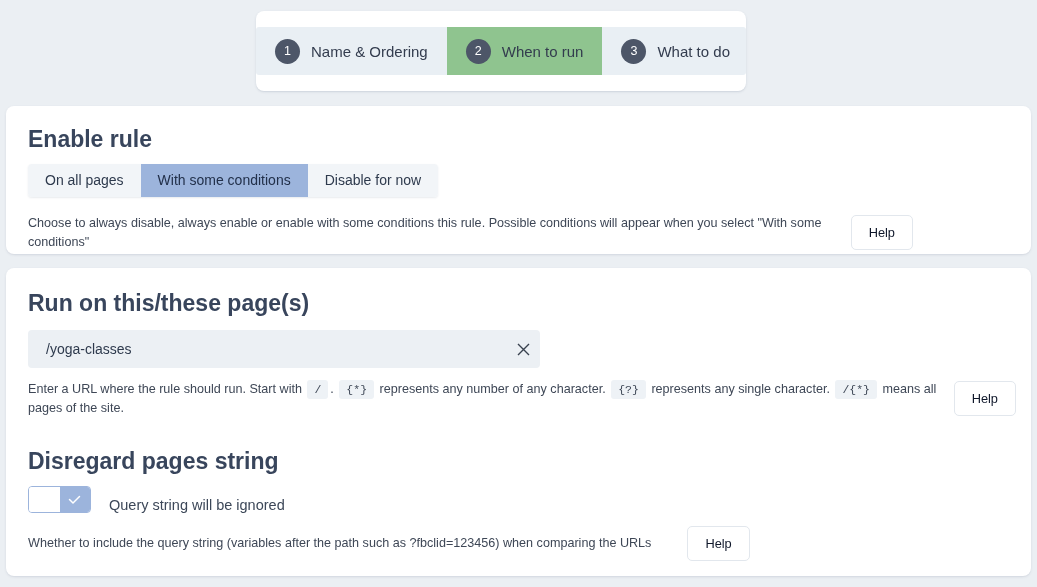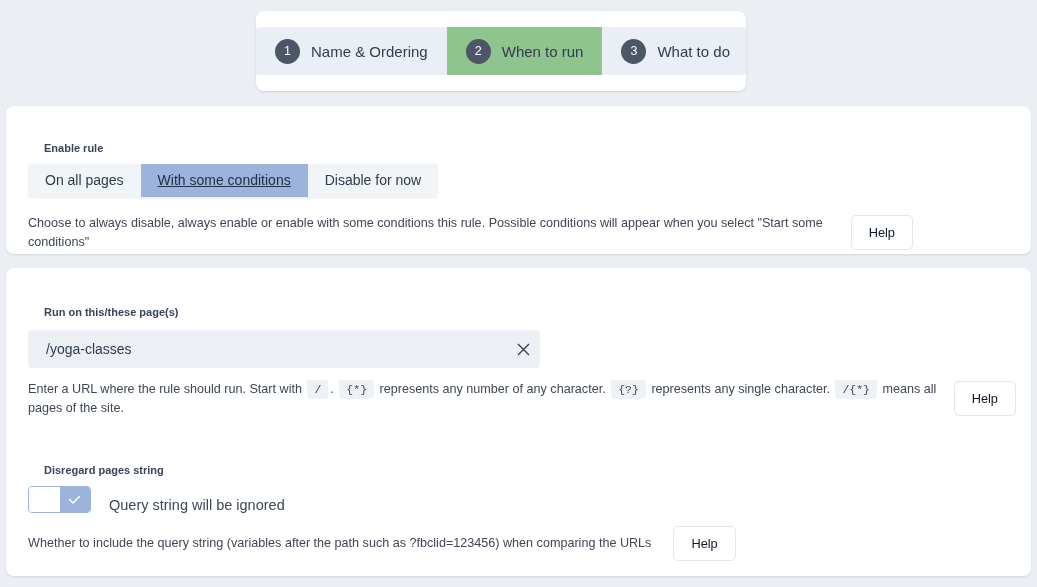--- a/index.html
+++ b/index.html
@@ -63,44 +63,44 @@
     left: 6px;
     width: 1025px;
     background: #ffffff;
     border-radius: 8px;
     box-shadow: 0 1px 3px rgba(40,60,90,0.09), 0 1px 1px rgba(40,60,90,0.04);
   }
   #panel-enable { top: 106px; height: 148px; }
   #panel-pages  { top: 268px; height: 308px; }
 
   .section-title {
-    font-size: 11px;
+    font-size: 23px;
     font-weight: bold;
     color: #38455c;
-    margin: 16px;
+    margin: 0;
   }
 
   
   .segmented {
     display: inline-flex;
     border-radius: 4px;
     overflow: hidden;
     box-shadow: 0 1px 2px rgba(40,60,90,0.10);
   }
   .segment {
     padding: 0 17px;
     height: 33px;
     line-height: 33px;
     font-size: 14px;
     color: #2e3a4d;
     background: #f2f5f8;
     cursor: pointer;
     white-space: nowrap;
   }
-  .segment.selected { background: #9cb4dc; color: #22304a; text-decoration: underline; }
+  .segment.selected { background: #9cb4dc; color: #22304a; }
 
   
   .help-row {
     display: flex;
     align-items: center;
   }
   .help-text {
     font-size: 12.6px;
     color: #3e4756;
     line-height: 1.5;
@@ -197,21 +197,21 @@
 <div class="panel" id="panel-enable">
   <h2 class="section-title" style="position:absolute; left:22px; top:20px;">Enable rule</h2>
 
   <div class="segmented" style="position:absolute; left:22px; top:58px;">
     <div class="segment">On all pages</div>
     <div class="segment selected">With some conditions</div>
     <div class="segment">Disable for now</div>
   </div>
 
   <div class="help-row" style="position:absolute; left:22px; top:108px; width:885px; justify-content:space-between;">
-    <span class="help-text">Choose to always disable, always enable or enable with some conditions this rule. Possible conditions will appear when you select "Start some conditions"</span>
+    <span class="help-text">Choose to always disable, always enable or enable with some conditions this rule. Possible conditions will appear when you select "With some conditions"</span>
     <button class="help-btn">Help</button>
   </div>
 </div>
 
 <div class="panel" id="panel-pages">
 
   <h2 class="section-title" style="position:absolute; left:22px; top:22px;">Run on this/these page(s)</h2>
 
   <div class="url-field" style="position:absolute; left:22px; top:62px;">
     <input class="url-value" type="text" value="/yoga-classes" style="">
@@ -243,17 +243,17 @@
       <div class="toggle-knob"></div>
       <div class="toggle-on">
         <svg width="13" height="10" viewBox="0 0 13 10" aria-hidden="true">
           <path d="M1.5 4.5 L5 8 L11.5 1.5" stroke="#ffffff" stroke-width="1.5" fill="none" stroke-linecap="round" stroke-linejoin="round"></path>
         </svg>
       </div>
     </div>
     <span class="toggle-label">Query string will be ignored</span>
   </div>
 
-  <div class="help-row" style="position:absolute; left:22px; top:258px; gap:22px;">
+  <div class="help-row" style="position:absolute; left:22px; top:258px; gap:36px;">
     <span class="help-text">Whether to include the query string (variables after the path such as ?fbclid=123456) when comparing the URLs</span>
     <button class="help-btn">Help</button>
   </div>
 </div>
 
 </body></html>

